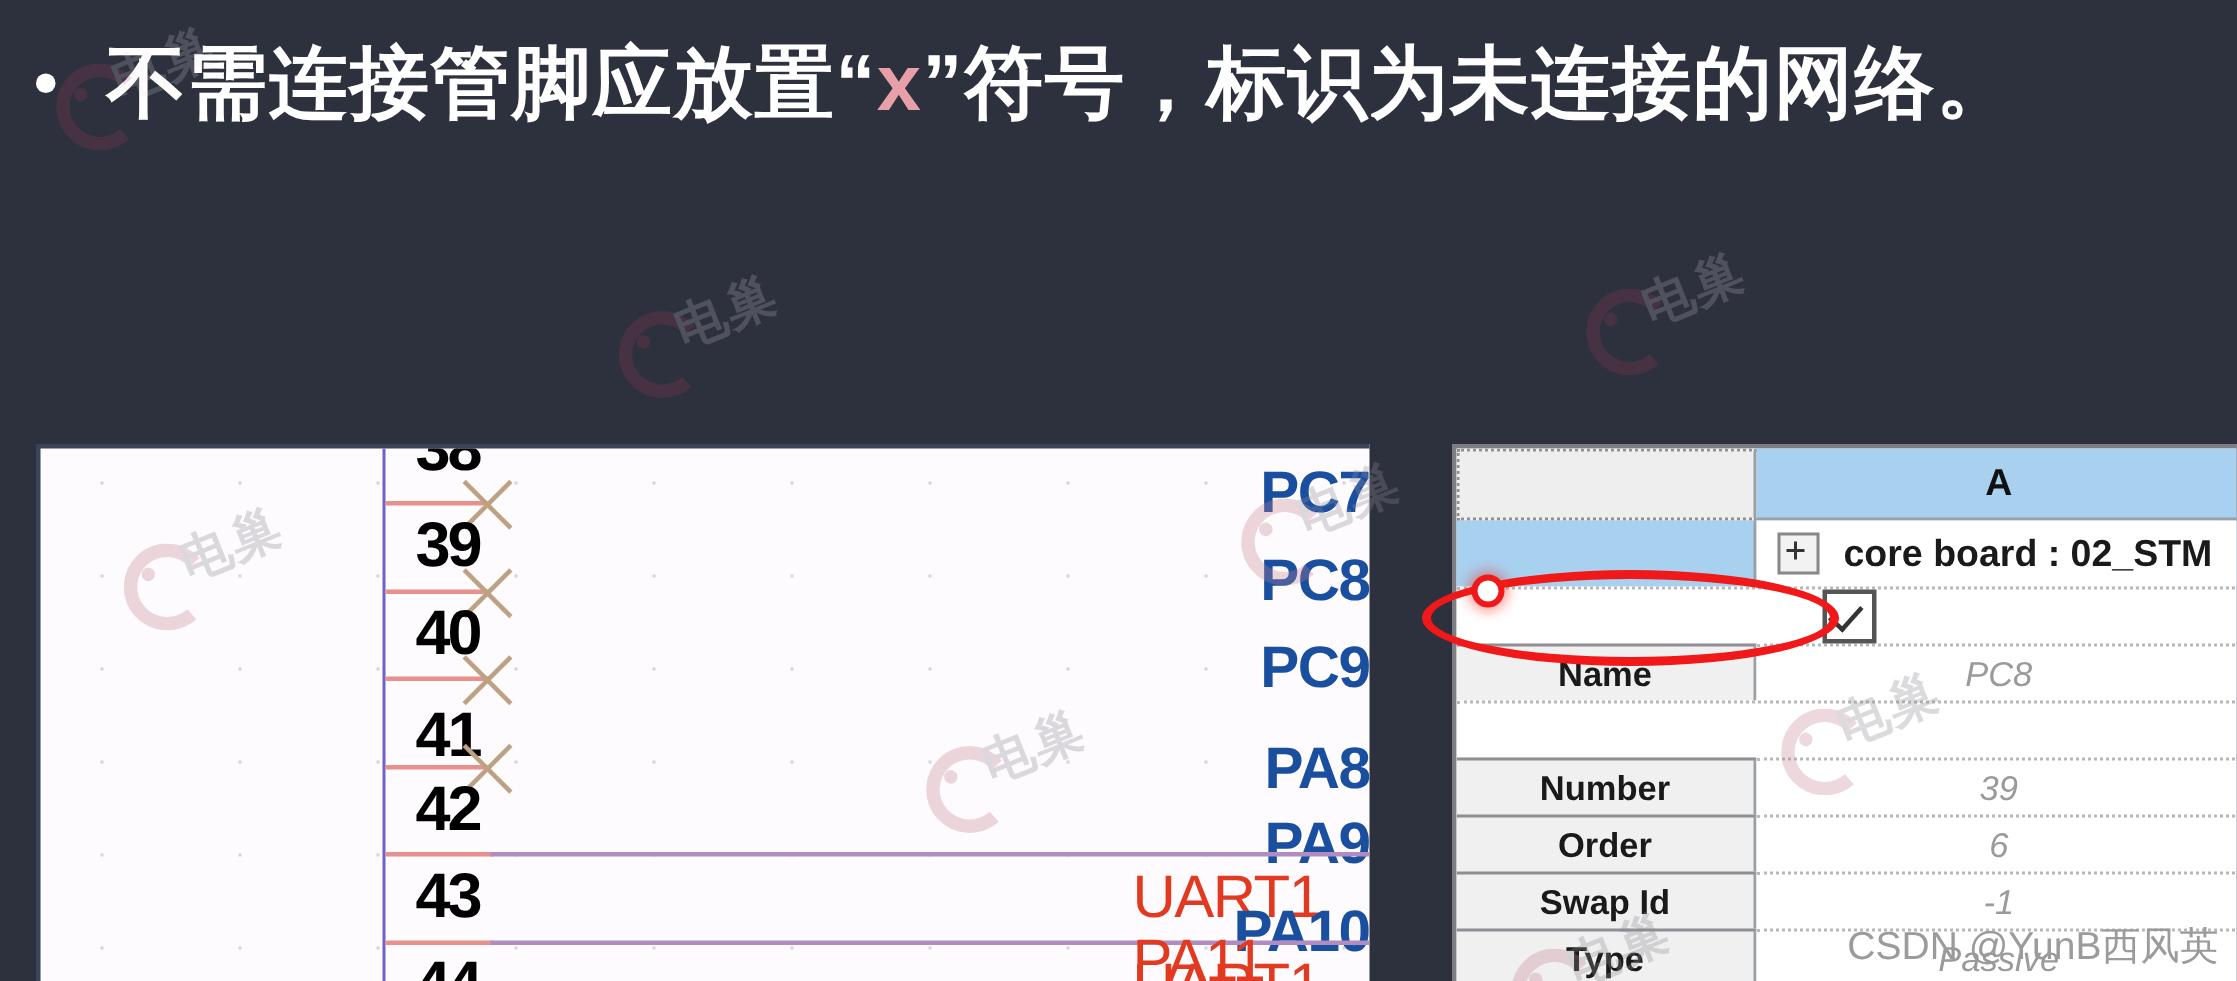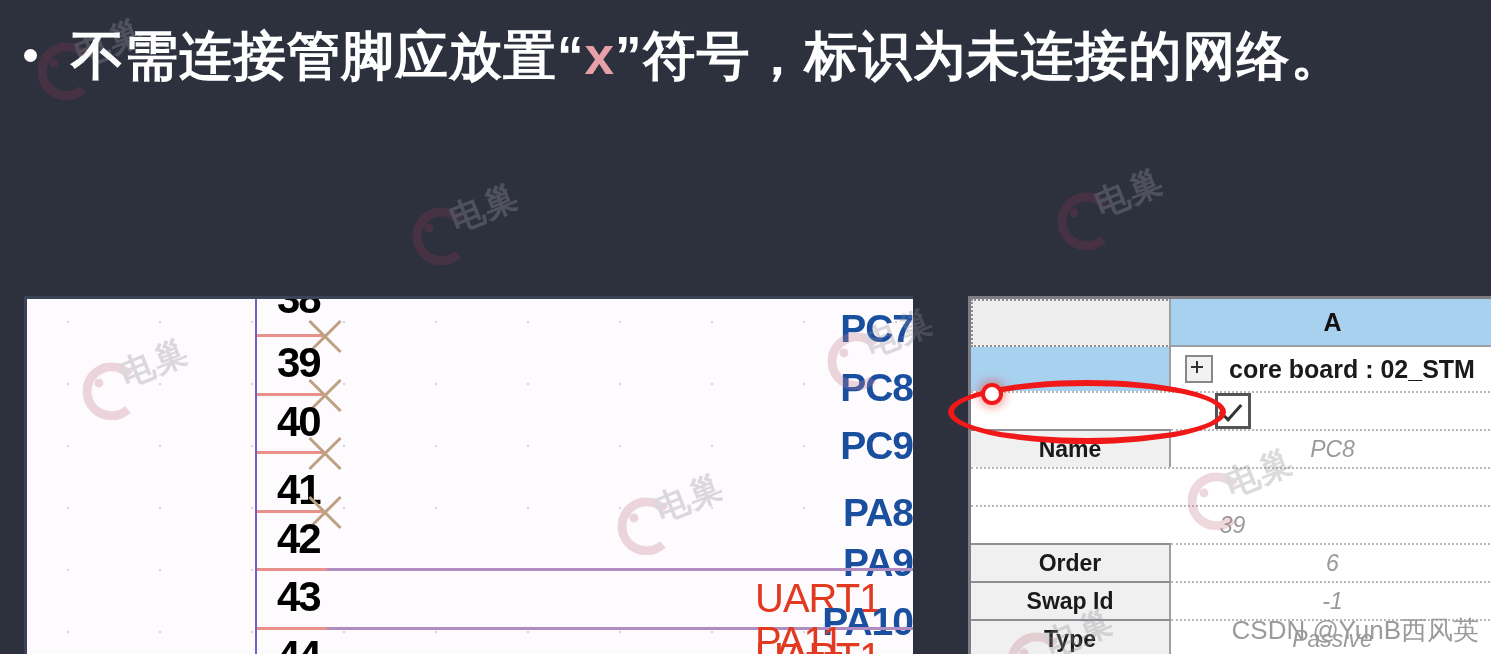--- a/index.html
+++ b/index.html
@@ -461,20 +461,21 @@
         </div>
       </div>
       <div class="prop-row">
         <div class="prop-name">Name</div>
         <div class="prop-value">PC8</div>
       </div>
       <div class="prop-row">
         <div class="prop-value"></div>
       </div>
       <div class="prop-row">
+        <div class="prop-name">Number</div>
         <div class="prop-value">39</div>
       </div>
       <div class="prop-row">
         <div class="prop-name">Order</div>
         <div class="prop-value">6</div>
       </div>
       <div class="prop-row">
         <div class="prop-name">Swap Id</div>
         <div class="prop-value">-1</div>
       </div>

